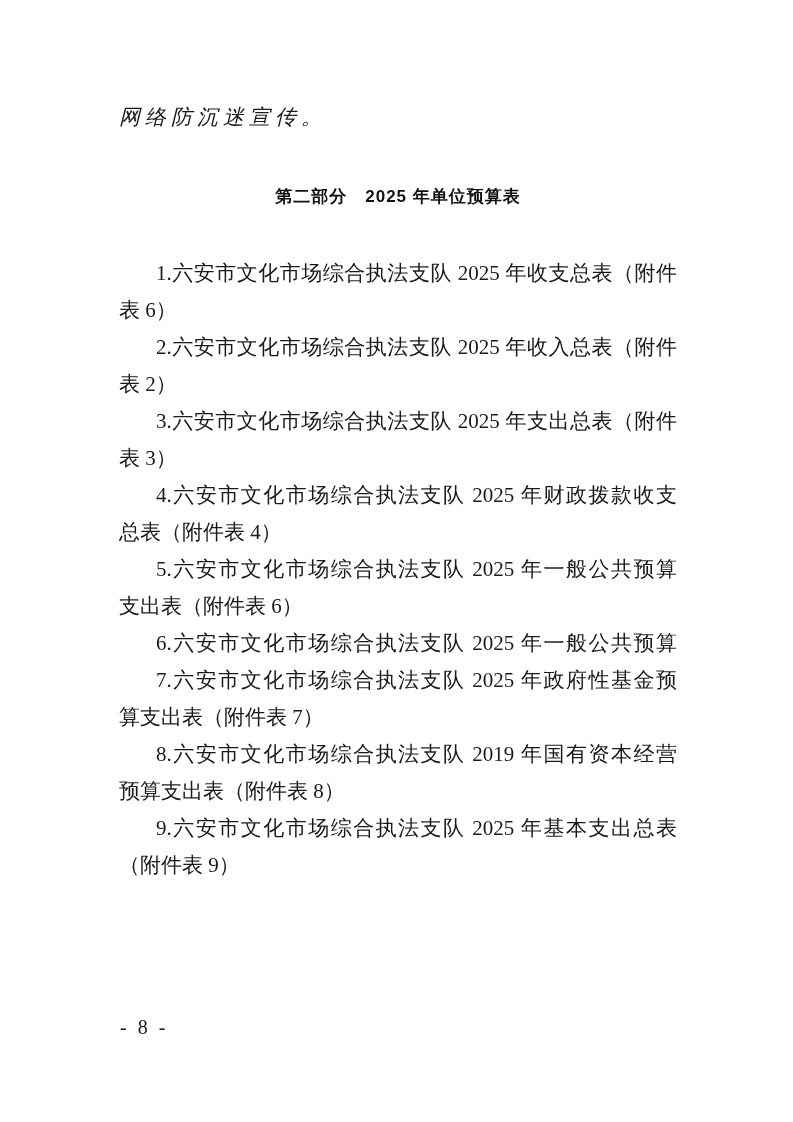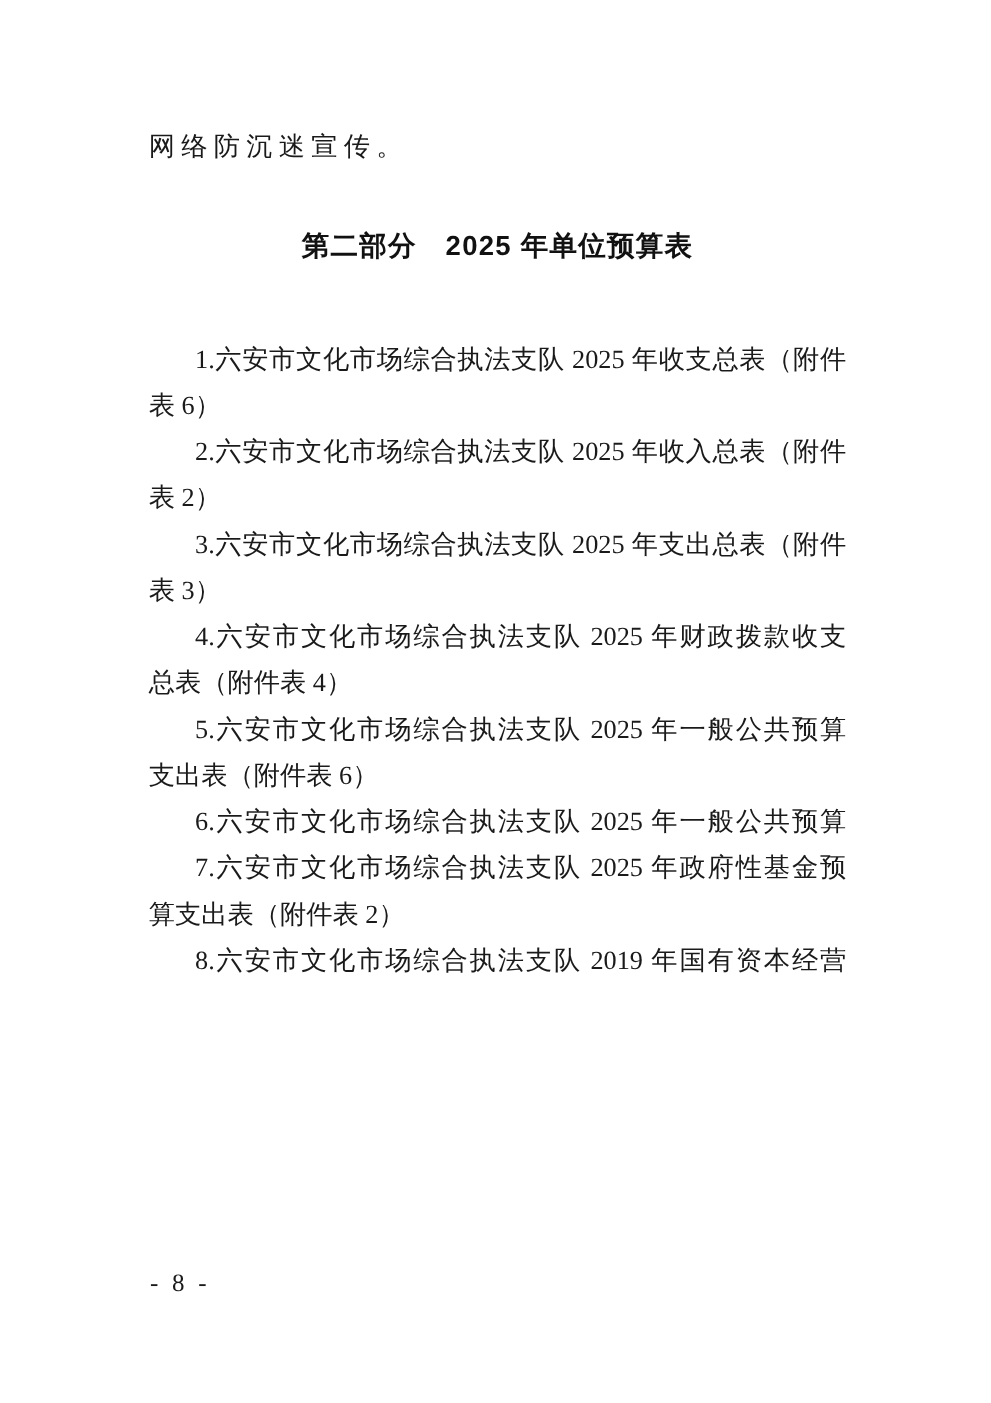--- a/index.html
+++ b/index.html
@@ -19,29 +19,29 @@
     font-size: 21px;
     line-height: 37px;
     white-space: normal;
   }
   
   .stretch {
     text-align: justify;
     text-align-last: justify;
   }
   .indent { text-indent: 37px; }
-  .cont { letter-spacing: 5px; }
+  .cont { letter-spacing: 5px; font-style: italic; }
   h1.heading {
     font-family: "Liberation Sans", "DejaVu Sans", sans-serif;
     font-weight: 700;
-    font-size: 22px;
+    font-size: 17px;
     line-height: 34px;
     letter-spacing: 1px;
     text-align: center;
-    margin: 44px 0 55px 0;
+    margin: 44px 0 41px 0;
     color: #111111;
   }
   .pagenum {
     position: absolute;
     left: 120px;
     top: 1016px;
     font-size: 20px;
     letter-spacing: 3px;
     color: #1a1a1a;
   }
@@ -82,23 +82,28 @@
     <div class="line stretch indent">5.六安市文化市场综合执法支队 2025 年一般公共预算</div>
     <div class="line">支出表（附件表 6）</div>
   </div>
 
   <div>
     <div class="line stretch indent">6.六安市文化市场综合执法支队 2025 年一般公共预算</div>
   </div>
 
   <div>
     <div class="line stretch indent">7.六安市文化市场综合执法支队 2025 年政府性基金预</div>
-    <div class="line">算支出表（附件表 2）</div>
+    <div class="line">算支出表（附件表 7）</div>
   </div>
 
   <div>
     <div class="line stretch indent">8.六安市文化市场综合执法支队 2019 年国有资本经营</div>
+    <div class="line">预算支出表（附件表 8）</div>
   </div>
 
+  <div>
+    <div class="line stretch indent">9.六安市文化市场综合执法支队 2025 年基本支出总表</div>
+    <div class="line">（附件表 9）</div>
+  </div>
 
 </div>
 
 <div class="pagenum">- 8 -</div>
 
 </body></html>

